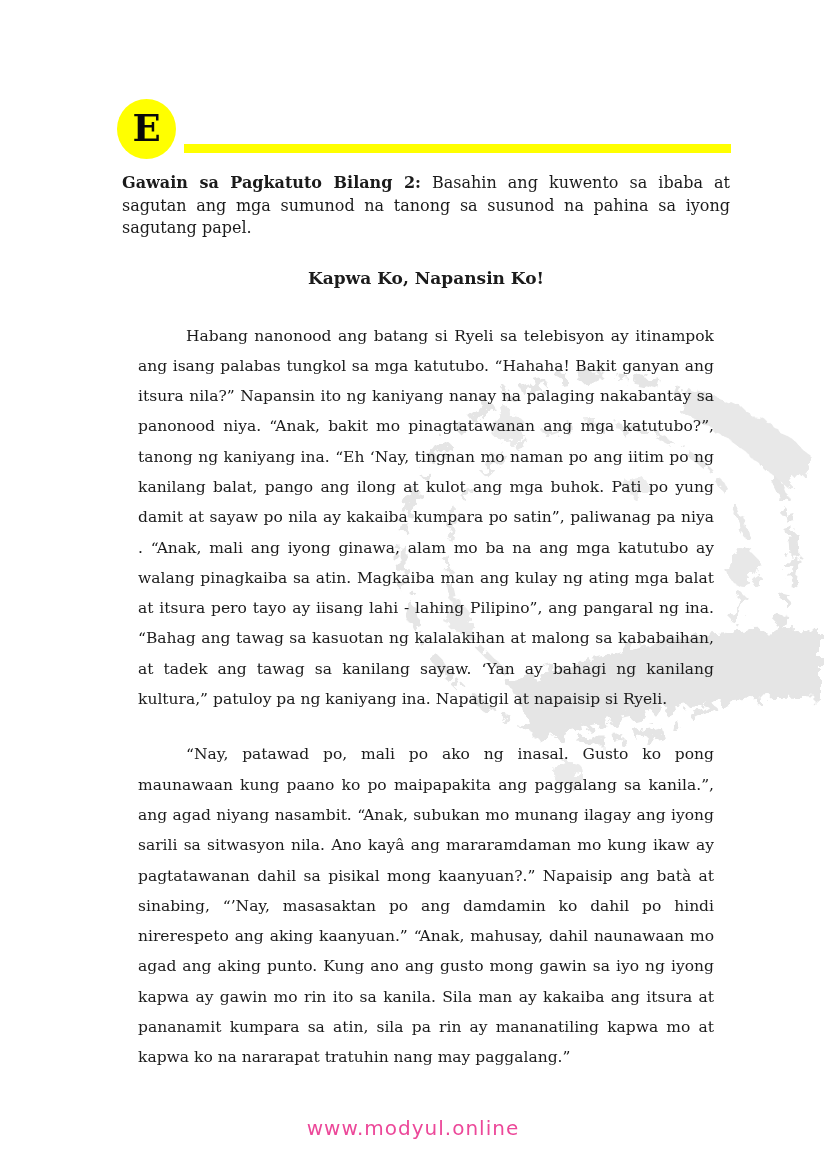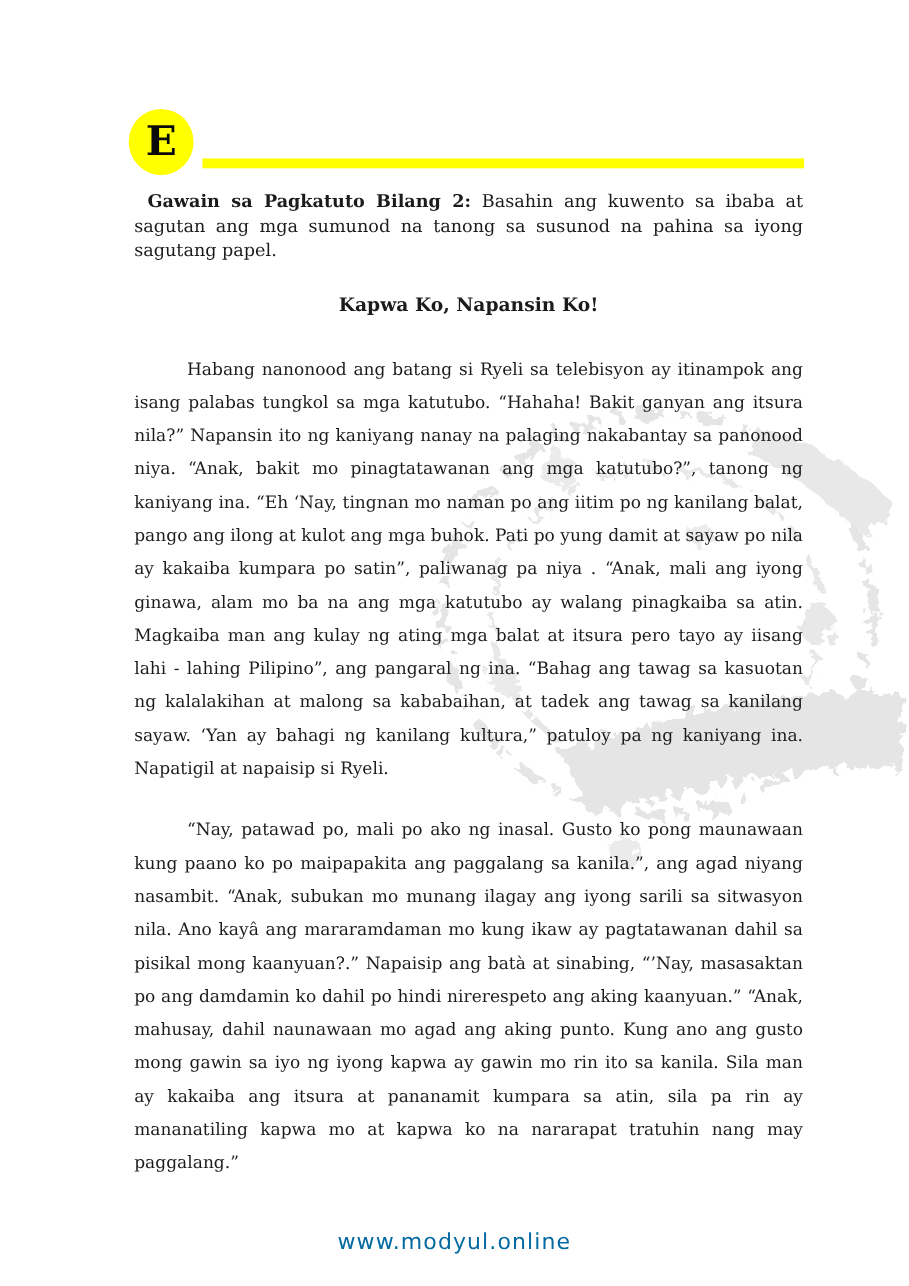--- a/index.html
+++ b/index.html
@@ -16,41 +16,41 @@
     transform:translateY(-1px);
   }
   .rule{
     position:absolute;left:184px;top:144px;width:547px;height:9px;background:#FFFF00;z-index:2;
   }
   .bg-watermark{position:absolute;left:388px;top:368px;z-index:0;pointer-events:none;}
   .content{position:absolute;left:122px;top:172px;width:608px;z-index:1;}
   .intro{
     margin:0;font-size:16px;line-height:22.5px;text-align:justify;
   }
-  .intro strong{font-weight:bold;margin-left:12px;}
+  .intro strong{font-weight:bold;}
   .story-title{
     margin:28px 0 0 0;font-size:17px;font-weight:bold;text-align:center;
   }
   .body-par{
-    margin:0;text-align:justify;font-size:15.5px;line-height:30.3px;text-indent:48px;
+    margin:16px;text-align:justify;font-size:15.5px;line-height:30.3px;text-indent:48px;
   }
   .par-1{margin-top:33px;}
   .par-2{margin-top:25px;}
   .footer{
     position:absolute;left:122px;top:1063px;width:608px;height:24px;z-index:1;
   }
   .page-number{
     display:block;text-align:center;font-size:17px;letter-spacing:1px;
   }
   .module-label{
     position:absolute;right:0;top:1px;font-style:italic;font-size:15px;white-space:nowrap;
   }
   .site-watermark{
     position:absolute;left:0;top:1116px;width:100%;text-align:center;z-index:1;
-    font-family:"DejaVu Sans", sans-serif;font-size:20px;color:#0369a1;letter-spacing:1px;
+    font-family:"DejaVu Sans", sans-serif;font-size:20px;color:#ec4899;letter-spacing:1px;
   }
 </style>
 </head>
 <body>
 
 <div class="page">
 
   <svg class="bg-watermark" width="436" height="430" viewBox="0 0 436 430">
     <defs>
       <filter id="rough" x="-20%" y="-20%" width="140%" height="140%">

